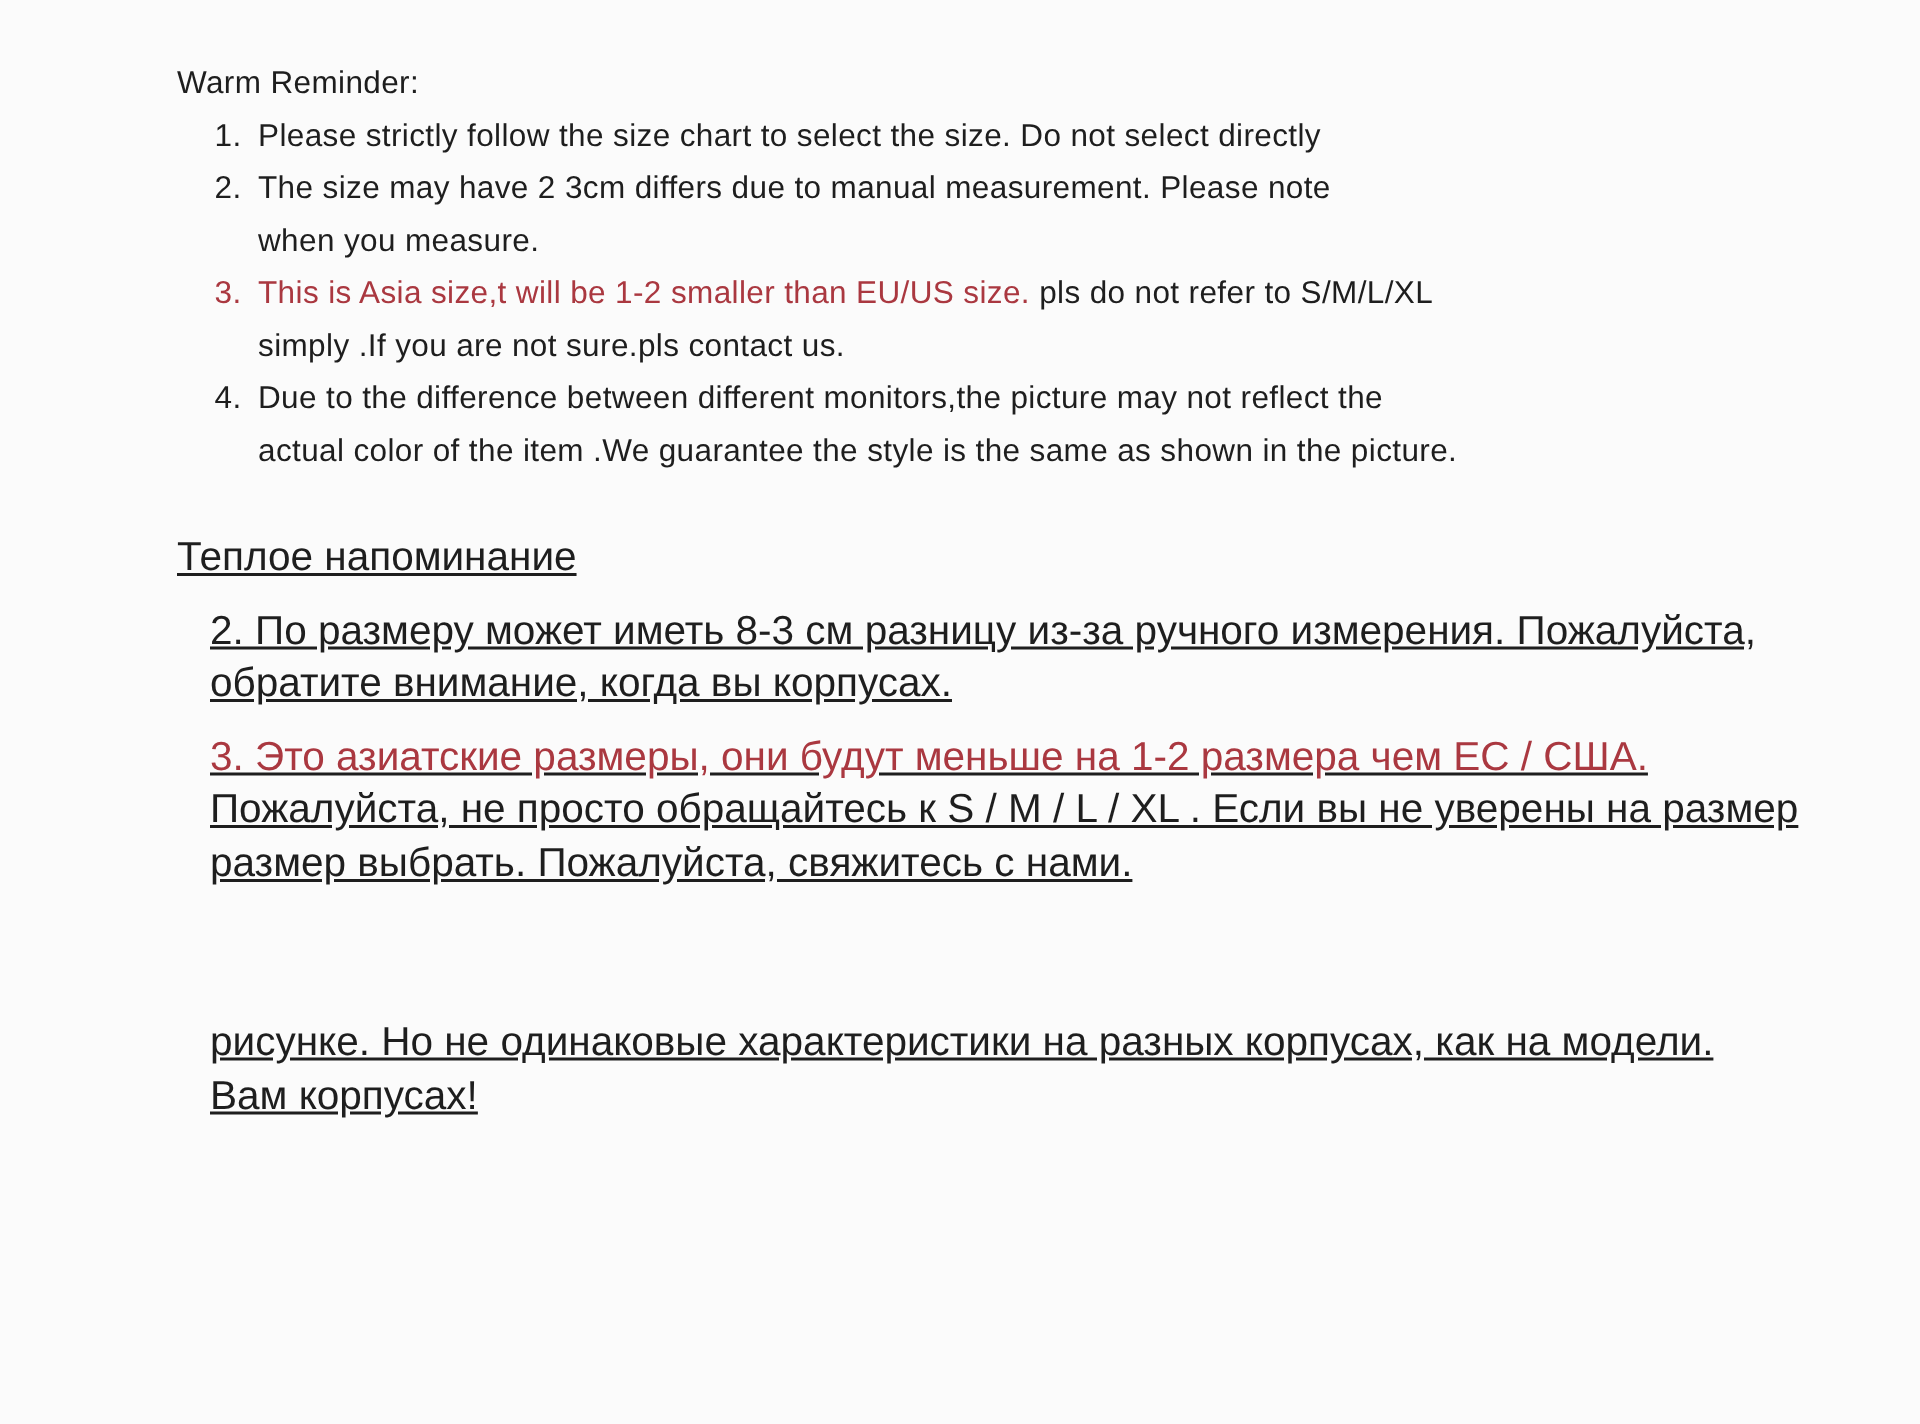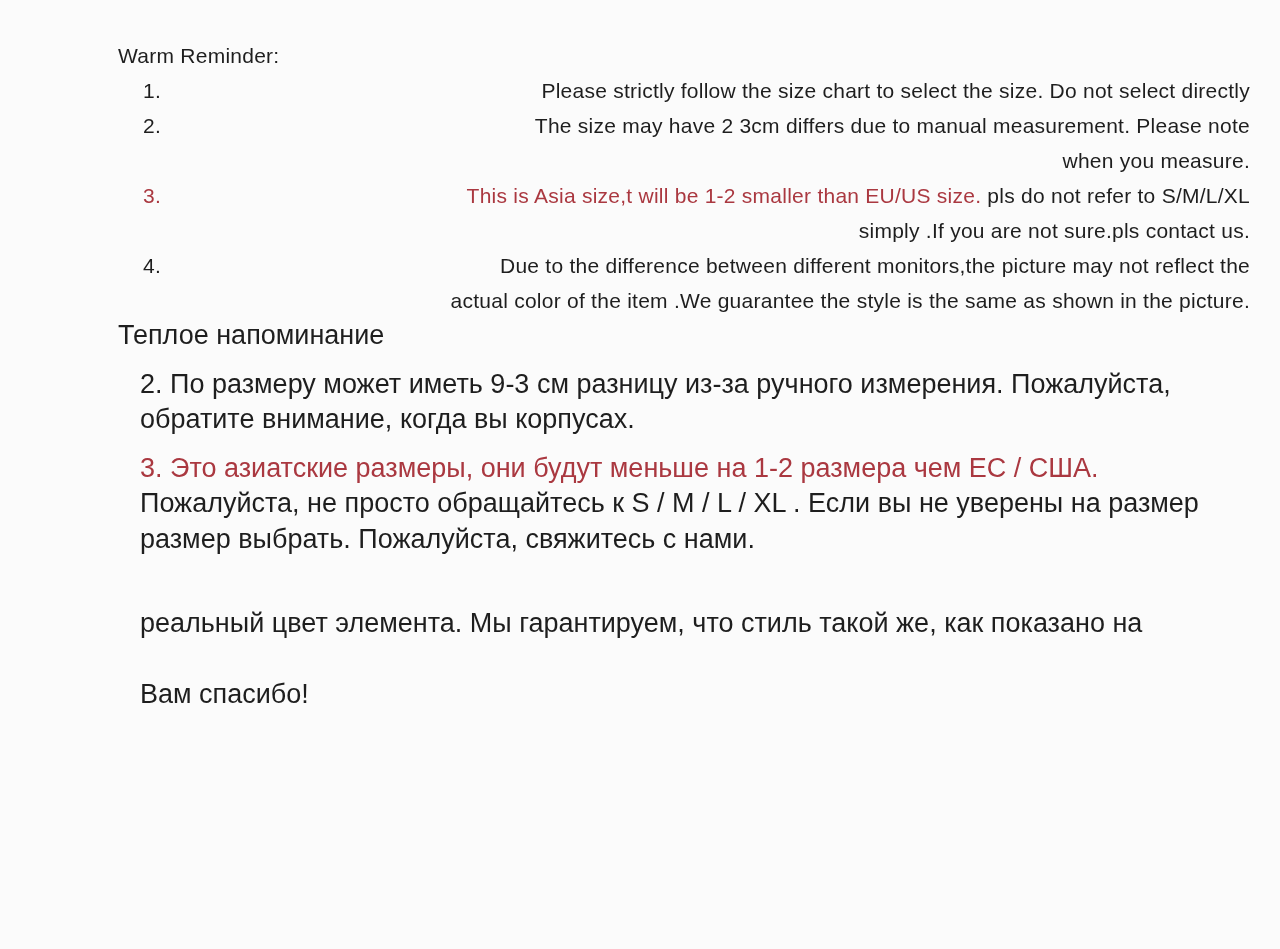--- a/index.html
+++ b/index.html
@@ -23,28 +23,30 @@
   
   .en {
     font-size: 21px;
     line-height: 35px;
     letter-spacing: 0.25px;
   }
   .en-title { margin: 0; }
   .en-list { margin: 0 0 0 25px; padding: 0; list-style: none; }
   .en-item { display: flex; align-items: flex-start; }
   .en-num { flex: 0 0 29px; width: 29px; }
-  .en-body { flex: 1 1 auto; text-align: right; }
+  .en-body { flex: 1 1 auto; }
 
   .red { color: var(--red); }
 
   
   .ru {
+    margin-top: 36px;
     font-size: 27px;
     line-height: 35.5px;
+    text-decoration: underline;
   }
   .ru-title { margin: 0; }
   .ru-para { margin: 13px 0 0 22px; }
 </style>
 </head>
 <body>
 
 <div class="canvas">
 
   <section class="en">
@@ -84,31 +86,31 @@
       </div>
 
     </div>
   </section>
 
   <section class="ru">
     <p class="ru-title">Теплое напоминание</p>
 
 
     <p class="ru-para">
-      <span>2. По размеру может иметь 9-3 см разницу из-за ручного измерения. Пожалуйста,</span><br>
+      <span>2. По размеру может иметь 8-3 см разницу из-за ручного измерения. Пожалуйста,</span><br>
       <span>обратите внимание, когда вы корпусах.</span>
     </p>
 
     <p class="ru-para">
       <span class="red">3. Это азиатские размеры, они будут меньше на 1-2 размера чем ЕС / США.</span><br>
       <span>Пожалуйста, не просто обращайтесь к S / M / L / XL . Если вы не уверены на размер</span><br>
       <span>размер выбрать. Пожалуйста, свяжитесь с нами.</span>
     </p>
 
     <p class="ru-para">
       <br>
-      <span>реальный цвет элемента. Мы гарантируем, что стиль такой же, как показано на</span><br>
       <br>
-      <span>Вам спасибо!</span>
+      <span>рисунке. Но не одинаковые характеристики на разных корпусах, как на модели.</span><br>
+      <span>Вам корпусах!</span>
     </p>
   </section>
 
 </div>
 
 </body></html>

